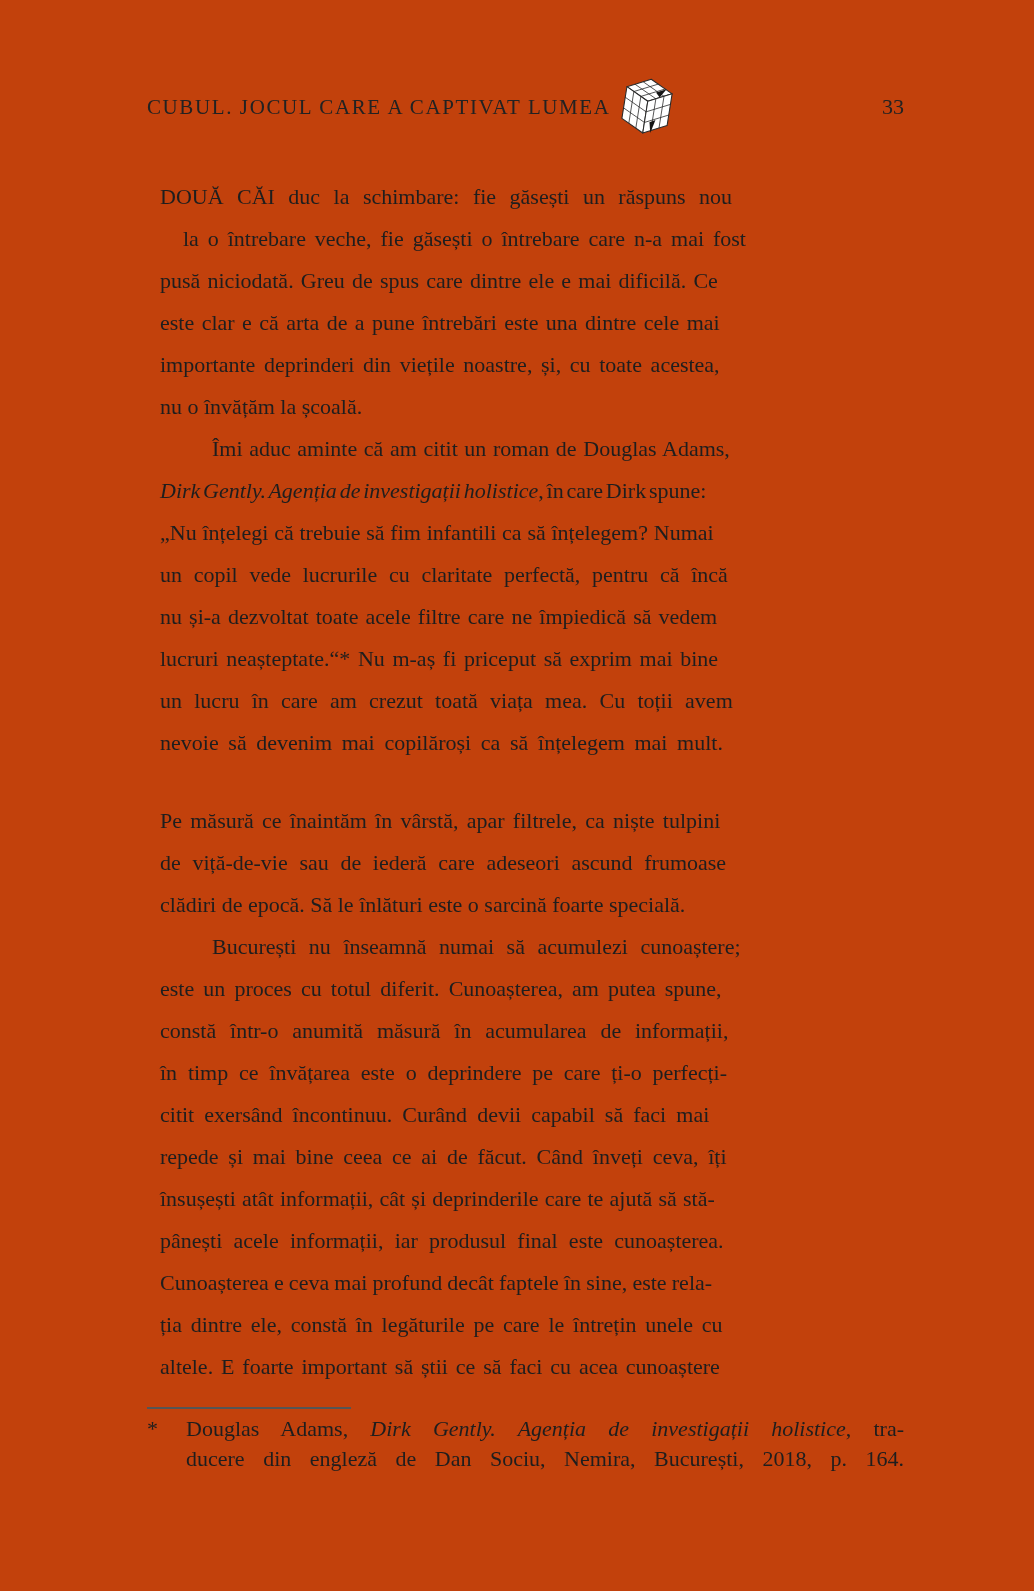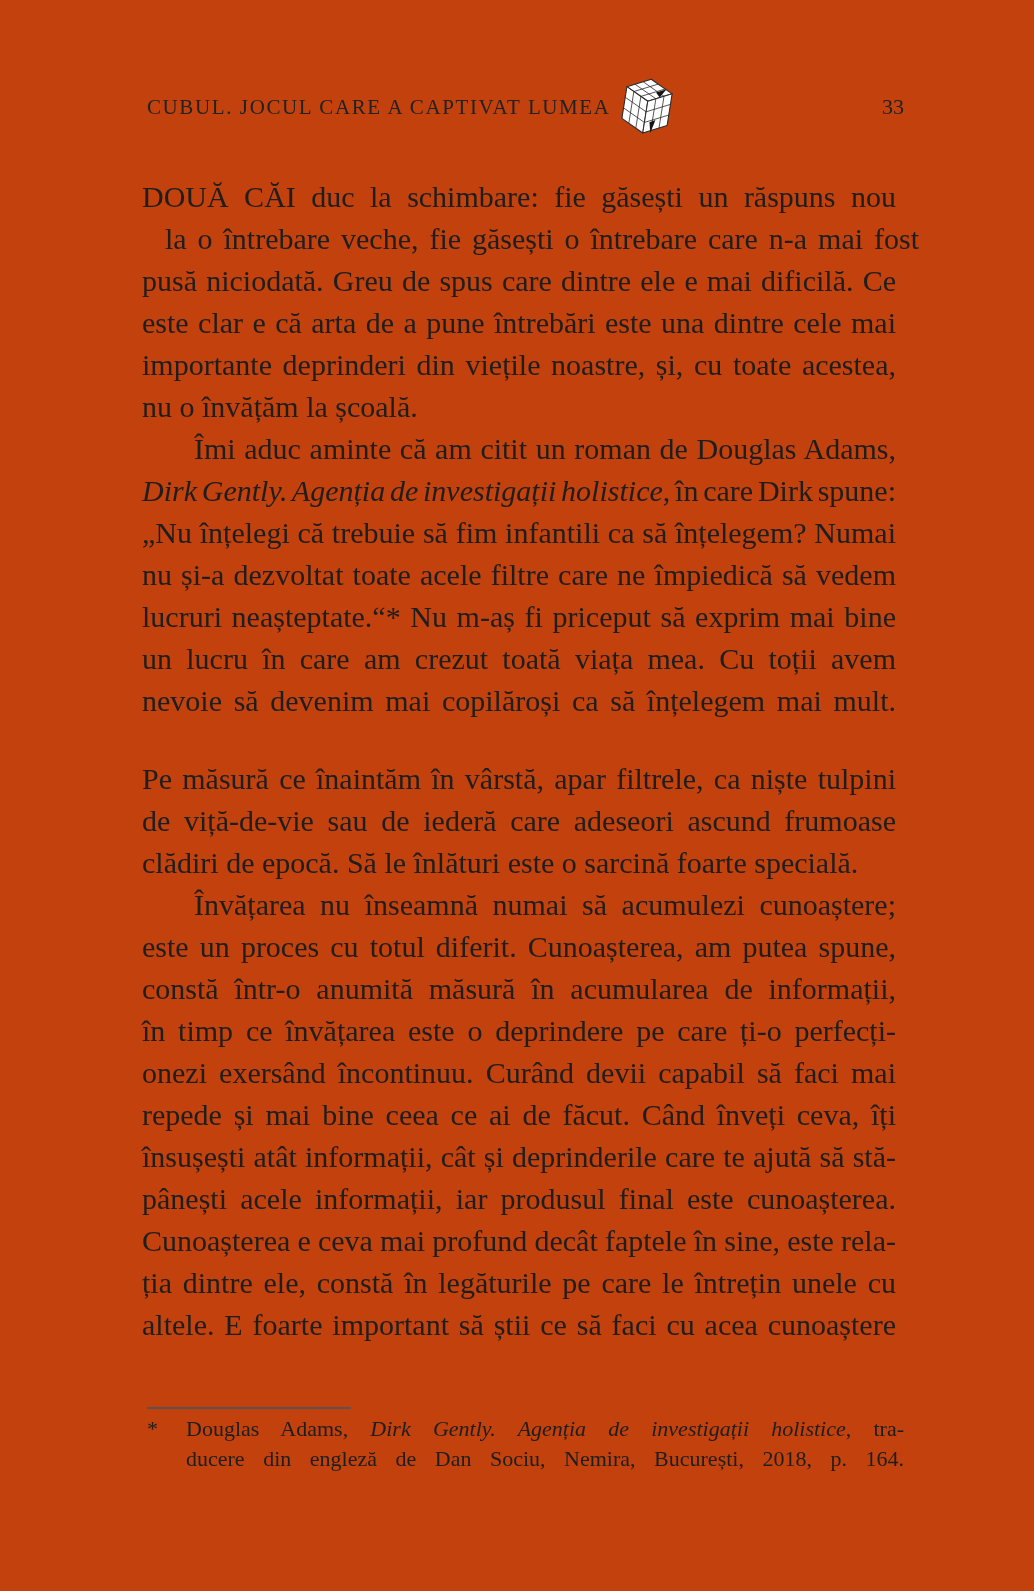--- a/index.html
+++ b/index.html
@@ -18,22 +18,22 @@
     font-size:21px;letter-spacing:1.6px;line-height:24px;
     color:#222;white-space:nowrap;
   }
   .cube-icon{position:absolute;left:616px;top:74px;width:62px;height:68px;}
   .page-number{
     position:absolute;left:840px;top:95px;width:64px;
     text-align:right;font-size:22px;line-height:24px;color:#222;
   }
   
   .body-text{
-    position:absolute;left:142px;top:176px;width:754px;
-    font-size:30px;line-height:42px;
+    position:absolute;left:160px;top:176px;width:754px;
+    font-size:22px;line-height:42px;
   }
   .bline{height:42px;white-space:nowrap;}
   .bline.indent{padding-left:52px;}
   .it{font-style:italic;}
   
   .footnote-sep{
     position:absolute;left:147px;top:1407px;width:204px;height:0;
     border-top:2px solid #555;
   }
   .footnote{
@@ -80,32 +80,33 @@
   <div class="body-text">
     <div class="bline just" style="word-spacing: 7.96007px;">DOUĂ CĂI duc la schimbare: fie găsești un răspuns nou</div>
     <div class="bline just" style="word-spacing: 3.42614px; margin-left: 23px;">la o întrebare veche, fie găsești o întrebare care n-a mai fost</div>
     <div class="bline just" style="word-spacing: 1.67756px;">pusă niciodată. Greu de spus care dintre ele e mai dificilă. Ce</div>
     <div class="bline just" style="word-spacing: 1.94111px;">este clar e că arta de a pune întrebări este una dintre cele mai</div>
     <div class="bline just" style="word-spacing: 3.13672px;">importante deprinderi din viețile noastre, și, cu toate acestea,</div>
     <div class="bline last">nu o învățăm la școală.</div>
     <div class="bline just indent" style="word-spacing: 1.13437px;">Îmi aduc aminte că am citit un roman de Douglas Adams,</div>
     <div class="bline just" style="word-spacing: -2.71701px;"><span class="it">Dirk Gently. Agenția de investigații holistice</span><span>, în care Dirk spune:</span></div>
     <div class="bline just" style="word-spacing: 0.260937px;">„Nu înțelegi că trebuie să fim infantili ca să înțelegem? Numai</div>
+    <div class="bline just" style="word-spacing: 6.22569px;">un copil vede lucrurile cu claritate perfectă, pentru că încă</div>
     <div class="bline just" style="word-spacing: 1.60312px;">nu și-a dezvoltat toate acele filtre care ne împiedică să vedem</div>
     <div class="bline just" style="word-spacing: 2.13889px;">lucruri neașteptate.“* Nu m-aș fi priceput să exprim mai bine</div>
     <div class="bline just" style="word-spacing: 6.75284px;">un lucru în care am crezut toată viața mea. Cu toții avem</div>
     <div class="bline just" style="word-spacing: 4.17188px;">nevoie să devenim mai copilăroși ca să înțelegem mai mult.</div>
     <div class="bline just" style="word-spacing: 2.75937px; margin-top: 36px;">Pe măsură ce înaintăm în vârstă, apar filtrele, ca niște tulpini</div>
     <div class="bline just" style="word-spacing: 6.16992px;">de viță-de-vie sau de iederă care adeseori ascund frumoase</div>
     <div class="bline last">clădiri de epocă. Să le înlături este o sarcină foarte specială.</div>
-    <div class="bline just indent" style="word-spacing: 7.04688px;">Învățarea nu înseamnă numai să acumulezi cunoaștere;</div>
+    <div class="bline just indent" style="word-spacing: 7.04688px;">București nu înseamnă numai să acumulezi cunoaștere;</div>
     <div class="bline just" style="word-spacing: 3.61806px;">este un proces cu totul diferit. Cunoașterea, am putea spune,</div>
     <div class="bline just" style="word-spacing: 8.31027px;">constă într-o anumită măsură în acumularea de informații,</div>
     <div class="bline just" style="word-spacing: 5.27031px;">în timp ce învățarea este o deprindere pe care ți-o perfecți-</div>
-    <div class="bline just" style="word-spacing: 4.59375px;">onezi exersând încontinuu. Curând devii capabil să faci mai</div>
+    <div class="bline just" style="word-spacing: 4.59375px;">citit exersând încontinuu. Curând devii capabil să faci mai</div>
     <div class="bline just" style="word-spacing: 4.25px;">repede și mai bine ceea ce ai de făcut. Când înveți ceva, îți</div>
     <div class="bline just" style="word-spacing: 0.678125px;">însușești atât informații, cât și deprinderile care te ajută să stă-</div>
     <div class="bline just" style="word-spacing: 5.72991px;">pânești acele informații, iar produsul final este cunoașterea.</div>
     <div class="bline just" style="word-spacing: -0.314063px;">Cunoașterea e ceva mai profund decât faptele în sine, este rela-</div>
     <div class="bline just" style="word-spacing: 3.27131px;">ția dintre ele, constă în legăturile pe care le întrețin unele cu</div>
     <div class="bline just" style="word-spacing: 2.36648px;">altele. E foarte important să știi ce să faci cu acea cunoaștere</div>
   </div>
 
   <div class="footnote-sep"></div>
 

